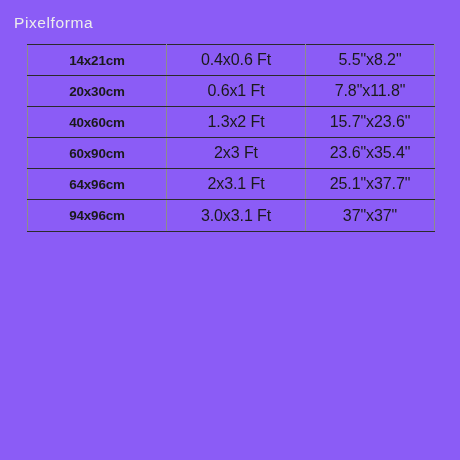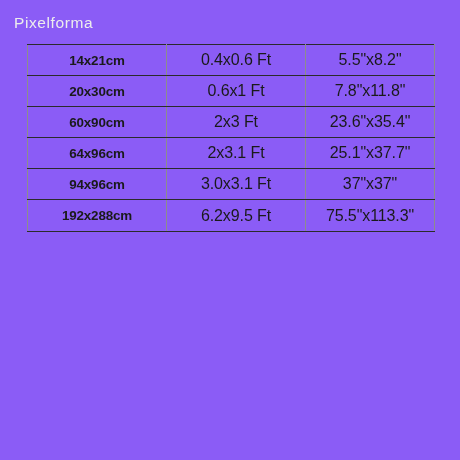--- a/index.html
+++ b/index.html
@@ -101,36 +101,36 @@
             <td class="col-cm">14x21cm</td>
             <td class="col-ft">0.4x0.6 Ft</td>
             <td class="col-in">5.5"x8.2"</td>
           </tr>
           <tr>
             <td class="col-cm">20x30cm</td>
             <td class="col-ft">0.6x1 Ft</td>
             <td class="col-in">7.8"x11.8"</td>
           </tr>
           <tr>
+            <td class="col-cm">40x60cm</td>
+            <td class="col-ft">1.3x2 Ft</td>
+            <td class="col-in">15.7"x23.6"</td>
+          </tr>
+          <tr>
             <td class="col-cm">60x90cm</td>
             <td class="col-ft">2x3 Ft</td>
             <td class="col-in">23.6"x35.4"</td>
           </tr>
           <tr>
             <td class="col-cm">64x96cm</td>
             <td class="col-ft">2x3.1 Ft</td>
             <td class="col-in">25.1"x37.7"</td>
           </tr>
           <tr>
             <td class="col-cm">94x96cm</td>
             <td class="col-ft">3.0x3.1 Ft</td>
             <td class="col-in">37"x37"</td>
           </tr>
-          <tr>
-            <td class="col-cm">192x288cm</td>
-            <td class="col-ft">6.2x9.5 Ft</td>
-            <td class="col-in">75.5"x113.3"</td>
-          </tr>
         </tbody>
     </table>
   </div>
 
 </div>
 
 </body></html>

